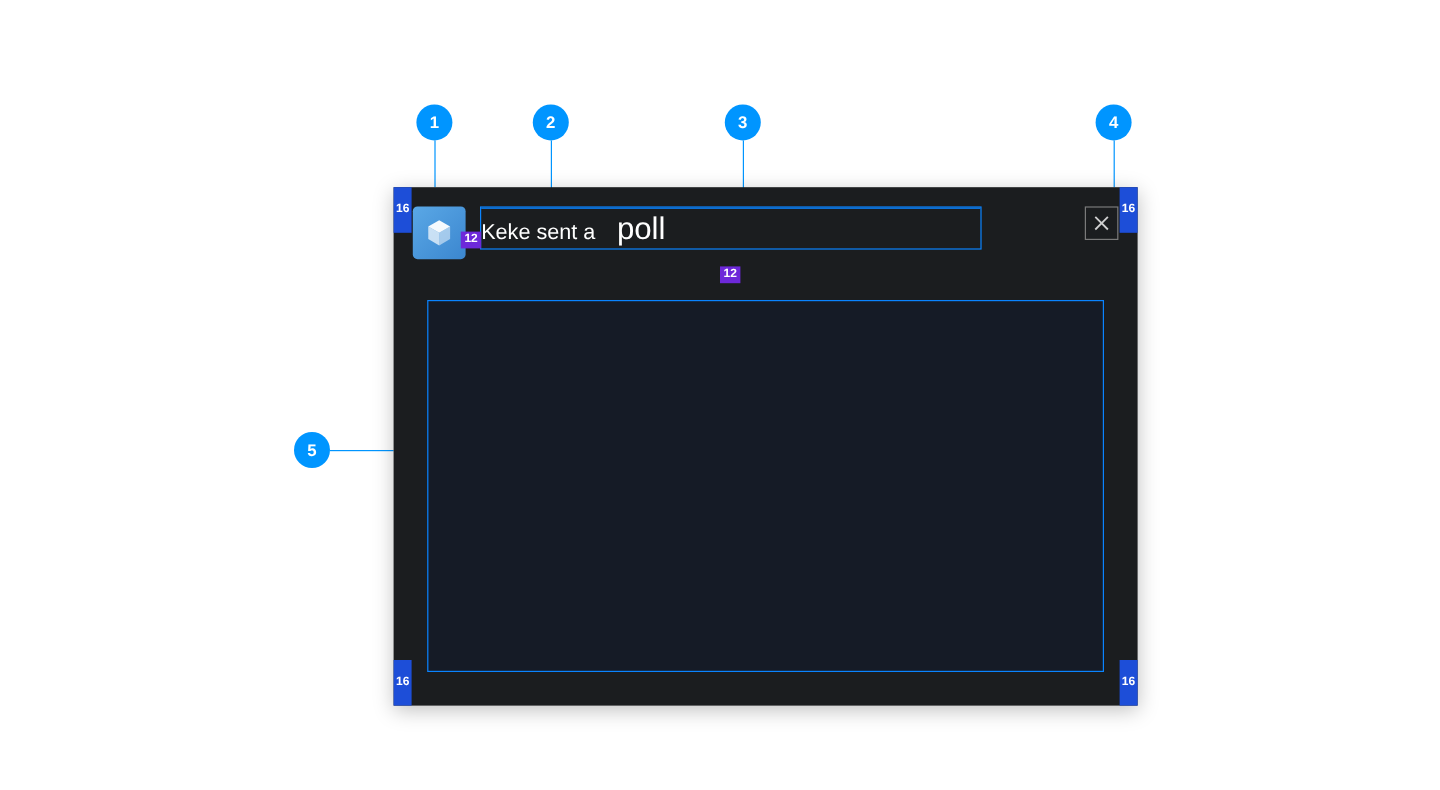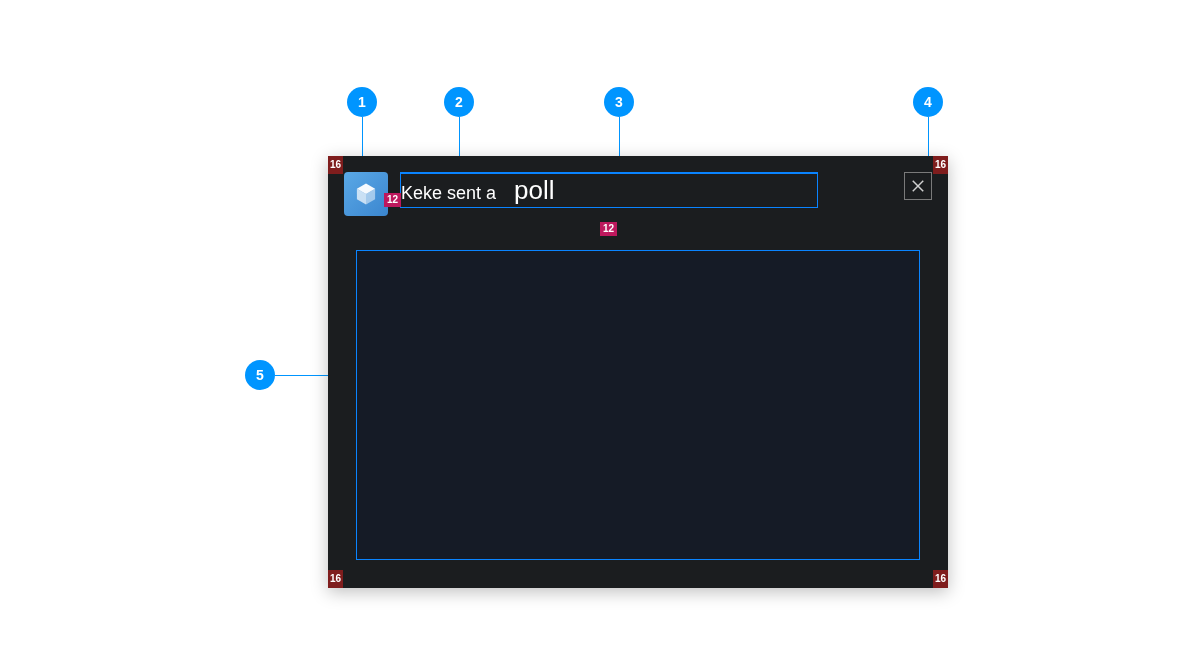--- a/index.html
+++ b/index.html
@@ -42,25 +42,25 @@
     left: 328px;
     top: 156px;
     width: 620px;
     height: 432px;
     background: #1b1d1f;
     box-shadow: 0 4px 16px rgba(0,0,0,0.25);
   }
   
   .pad-chip {
     position: absolute;
-    background: #7f1d1d;
+    background: #1d4ed8;
     color: #ffffff;
     font-size: 10px;
     line-height: 14px;
-    padding: 2px 2px;
+    padding: 12px 2px;
     font-weight: 600;
   }
   .pad-chip.tl { left:0; top:0; }
   .pad-chip.tr { right:0; top:0; }
   .pad-chip.bl { left:0; bottom:0; }
   .pad-chip.br { right:0; bottom:0; }
 
   .header-row {
     position: absolute;
     left: 16px;
@@ -99,21 +99,21 @@
     font-size: 18px;
     color: #ffffff;
     padding: 1px 0;
     display: flex;
     align-items: baseline;
     gap: 18px;
   }
   .title-large .bold { font-size: 26px; font-weight: 400; }
   .gap-chip-12 {
     position:absolute;
-    background:#be185d;
+    background:#6d28d9;
     color:#fff;
     font-size:10px;
     line-height:14px;
     padding:0 3px;
     font-weight:600;
   }
   .gap-left { left:-16px; top:21px; }
   .gap-bottom { left:200px; top:50px; }
 
   .close-box {

